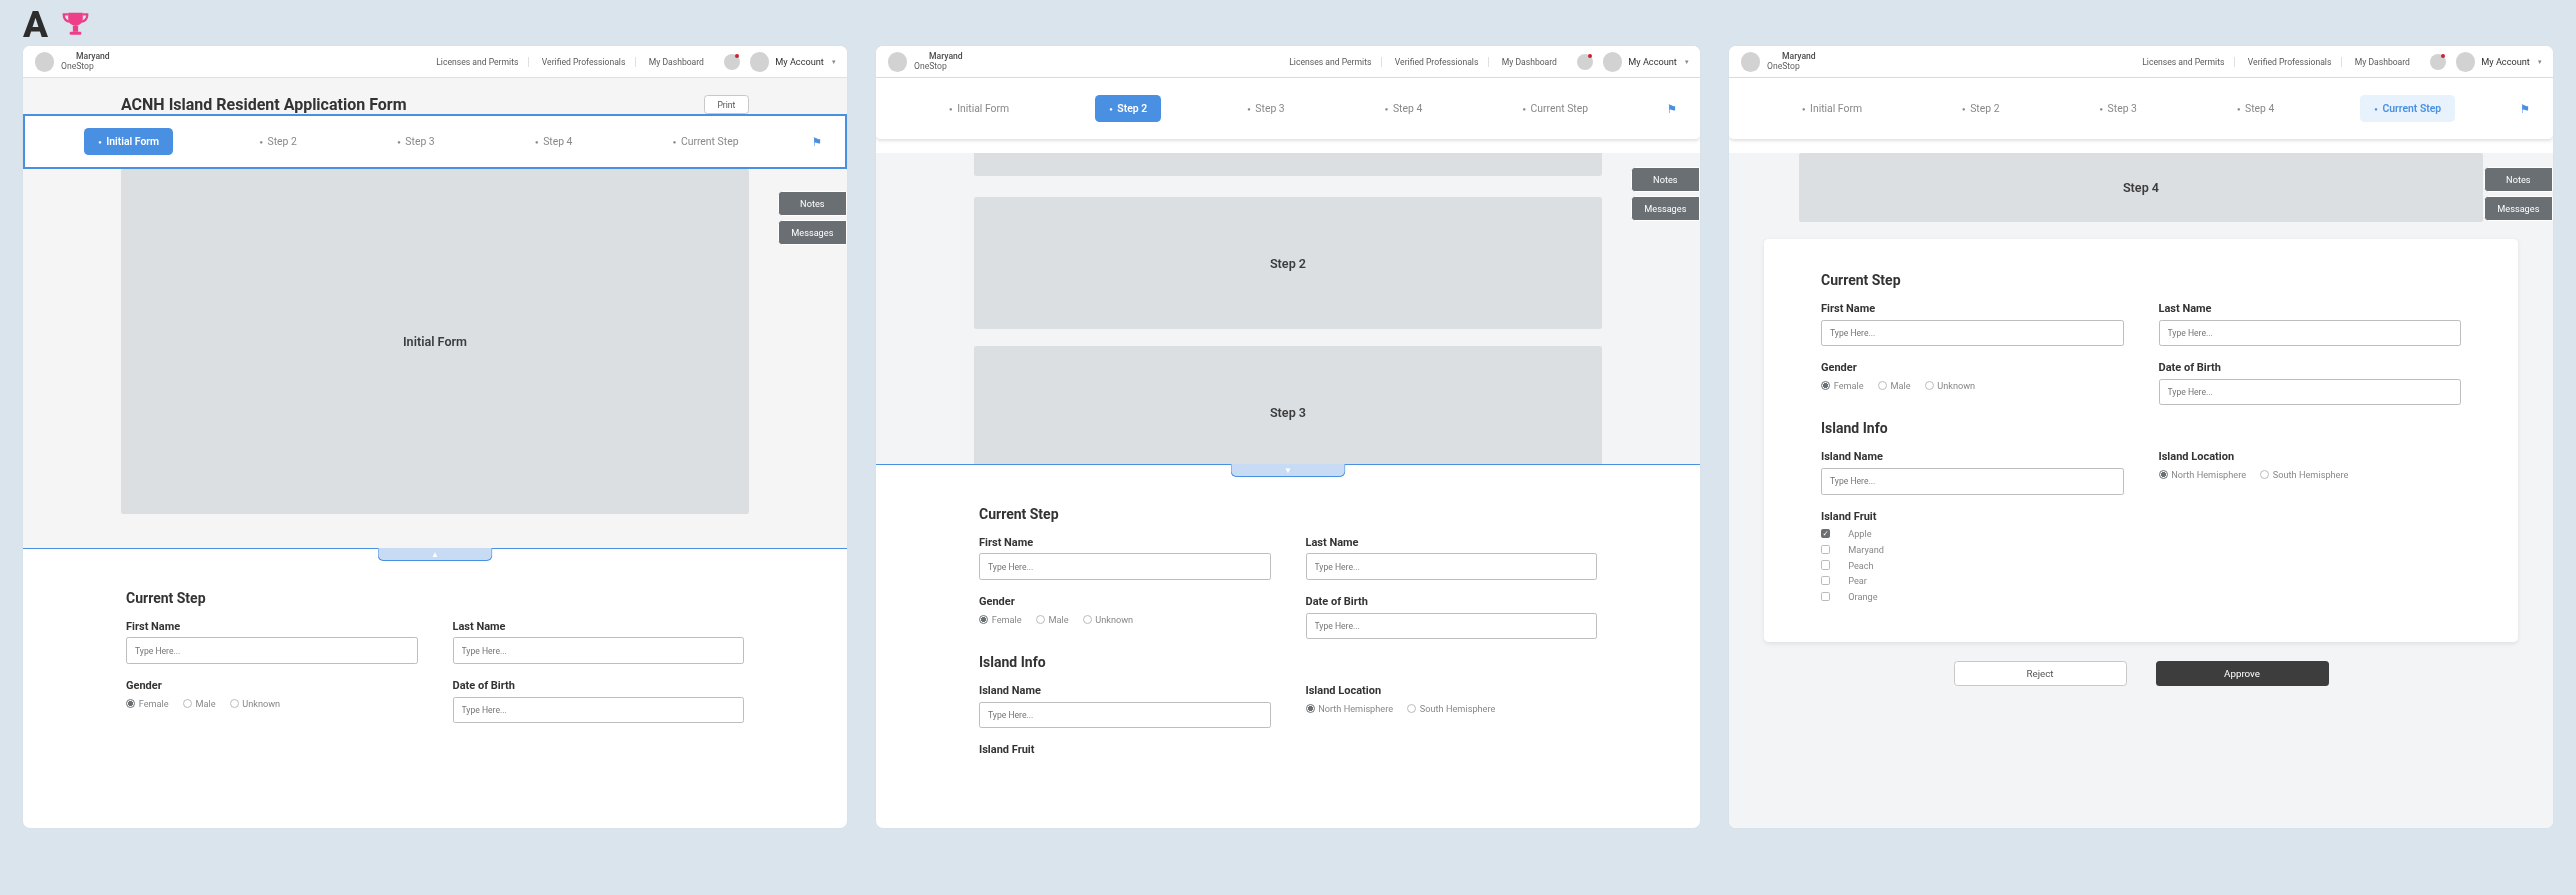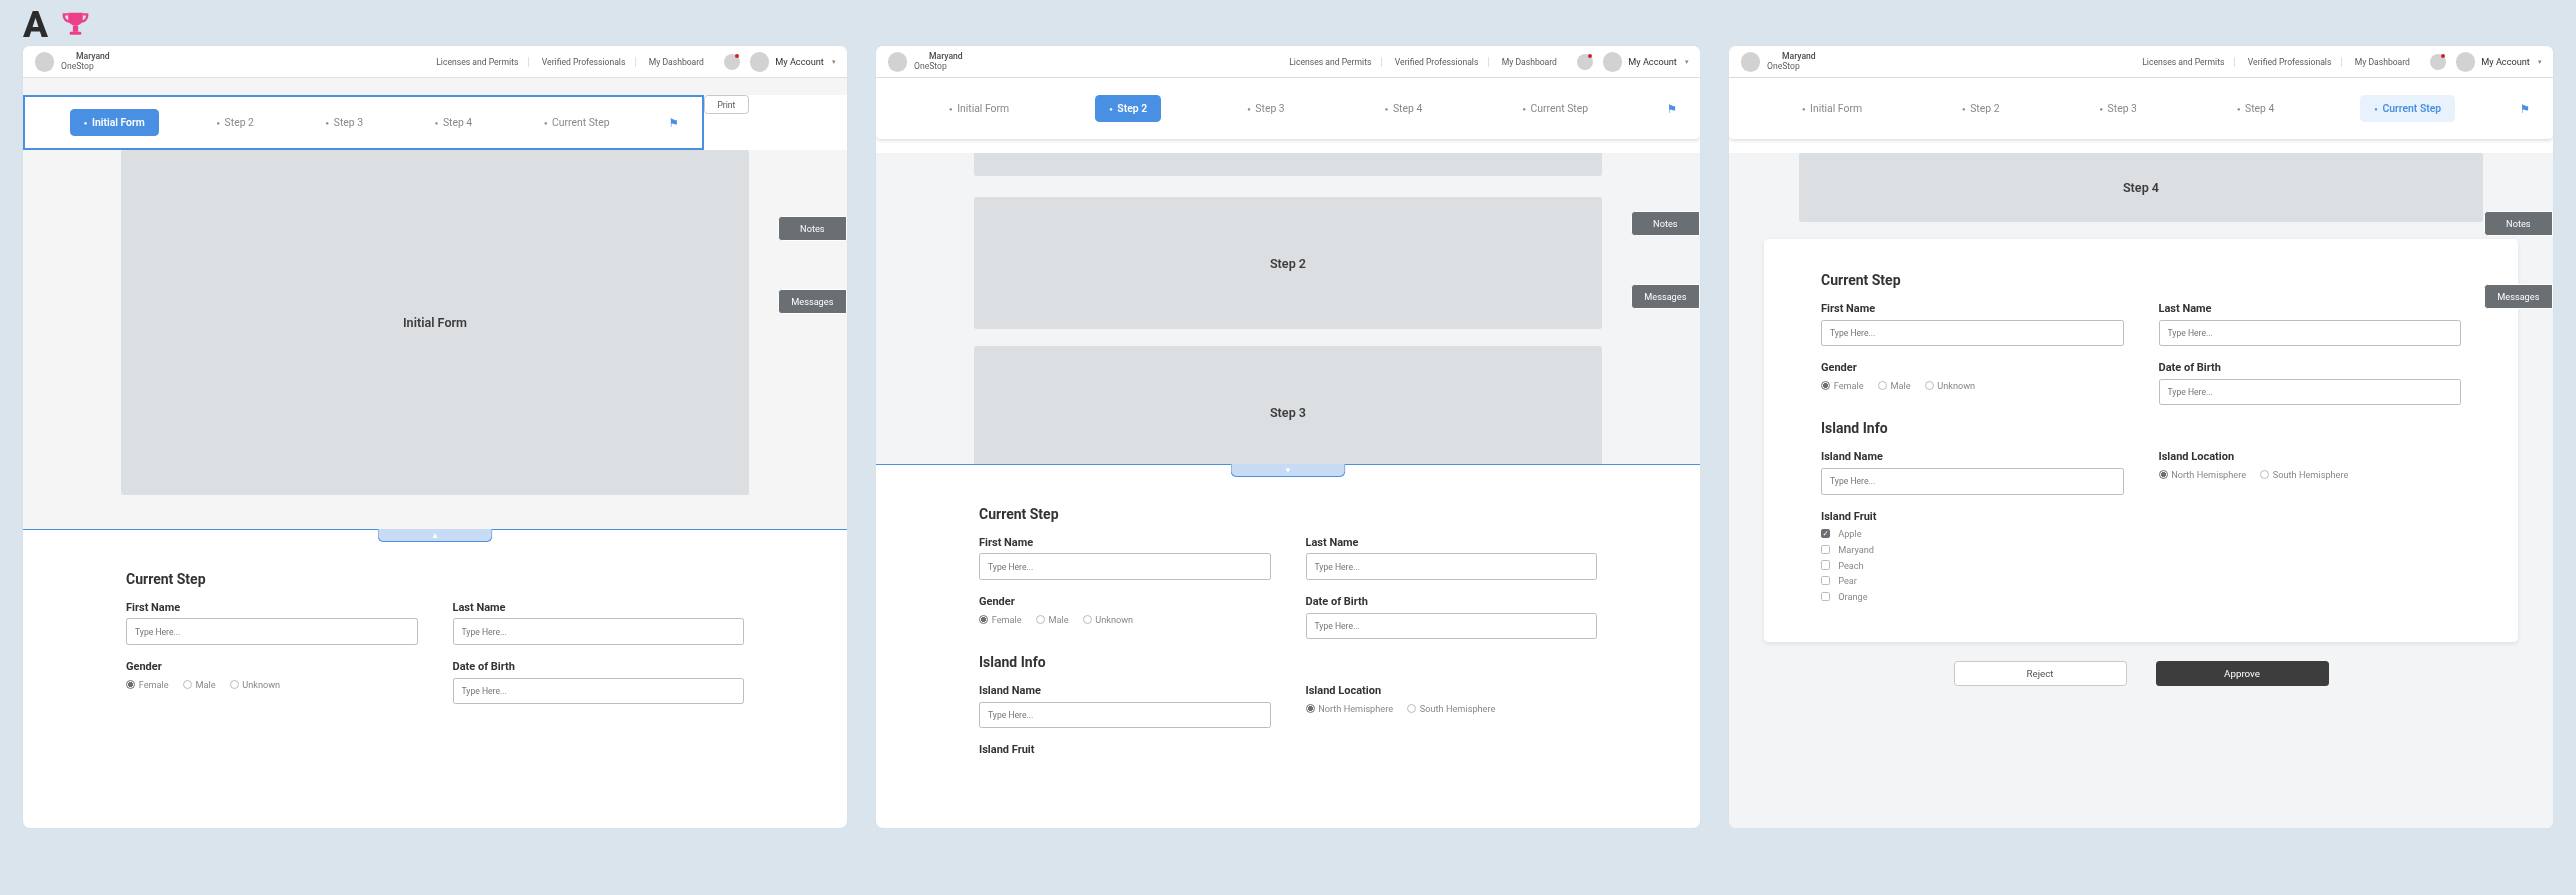--- a/index.html
+++ b/index.html
@@ -59,21 +59,21 @@
   .step.active{background:var(--primary);color:#fff;font-weight:600;}
   .step.own{background:#e8f2fc;color:var(--primary);font-weight:600;}
   .dot{font-size:5.8px;}
   .flag{margin-left:11.5px;color:var(--primary);font-size:11.5px;cursor:pointer;}
   .flag-spaced{margin-left:17px;}
   
   .panel.B .stepbar,.panel.C .stepbar{margin:0 0 14px;border:none;box-shadow:0 1.2px 3.5px rgba(0,0,0,.12);border-radius:0 0 4.6px 4.6px;height:61px;}
 
   
   .sidebtns{position:absolute;right:0;display:flex;flex-direction:column;gap:4.6px;z-index:5;}
-  .sidebtns button{background:var(--btn-dark);border:0.6px solid #fff;color:#fff;font-size:9.2px;padding:5.8px 12.6px;border-radius:3.5px 0 0 3.5px;cursor:pointer;margin-top:44px;}
+  .sidebtns button{background:var(--btn-dark);border:0.6px solid #fff;color:#fff;font-size:9.2px;padding:5.8px 12.6px;border-radius:3.5px 0 0 3.5px;cursor:pointer;}
 
   
   .slab{background:#dbdfe2;height:195px;margin:0 98px 17px;border-radius:2.3px;display:flex;align-items:center;justify-content:center;color:#3c3c3c;font-size:12.6px;font-weight:600;}
   .slab.short{height:103px;}
   .slab.tall{height:345px;}
   .slab-label{}
 
   
   .splitter{height:12.6px;background:#fff;border-top:1.2px solid var(--primary);position:relative;}
   .split-handle{position:absolute;left:50%;top:-1.1px;transform:translateX(-50%);width:115px;height:12.6px;background:var(--primary-light);border:1.2px solid var(--primary);border-top:none;border-radius:0 0 5.8px 5.8px;display:flex;align-items:center;justify-content:center;color:#fff;font-size:8px;cursor:row-resize;}
@@ -83,21 +83,21 @@
   .sect-title{font-size:14px;font-weight:700;margin:8px 0 14px;color:#333;}
   .row2{display:flex;gap:35px;margin-bottom:15px;}
   .field{flex:1;}
   .flabel{font-size:11px;font-weight:700;margin-bottom:4.6px;color:#333;}
   .tin{width:100%;height:26.5px;border:0.6px solid #bdbdbd;border-radius:2.3px;padding:0 8px;font-size:8.6px;color:#888;}
   .radios{display:flex;gap:14px;margin-top:5.8px;font-size:9.2px;color:#888;}
   .rad{display:flex;align-items:center;gap:3.5px;}
   .r-circ{width:9.2px;height:9.2px;border:1.2px solid #bbb;border-radius:50%;display:inline-block;}
   .r-circ.on{border-color:#6a6f73;background:radial-gradient(circle,#6a6f73 46%,transparent 48%);}
   .checks{display:flex;flex-direction:column;gap:4.6px;margin-top:5.8px;font-size:9.2px;color:#888;}
-  .chk{display:flex;align-items:center;gap:8px;}
+  .chk{display:flex;align-items:center;gap:18px;}
   .c-box{width:9.2px;height:9.2px;border:1.2px solid #bbb;border-radius:1.7px;display:inline-block;}
   .c-box.on{background:#6a6f73;border-color:#6a6f73;position:relative;}
   .c-box.on::after{content:"✓";position:absolute;left:0.6px;top:-1.7px;font-size:7.5px;color:#fff;}
 
   .footer-actions{display:flex;gap:29px;justify-content:center;margin:19.5px 0 5.8px;}
   .big-btn{width:173px;height:25px;border-radius:3.5px;font-size:9.8px;cursor:pointer;display:flex;align-items:center;justify-content:center;}
   .big-btn.reject{border:0.6px solid #c8c8c8;background:#fff;color:#555;}
   .big-btn.approve{border:none;background:var(--dark-approve);color:#fff;}
 
   
@@ -151,20 +151,21 @@
           <div class="bell"></div>
           <div class="account">
             <div class="av2"></div>
             <span>My Account</span>
             <span class="chev">▾</span>
           </div>
         </div>
 
         <div class="header-area">
           <button class="print-btn">Print</button>
+          <div class="form-title">ACNH Island Resident Application Form</div>
         </div>
 
         <div class="stepbar">
           <div class="stepbar-inner">
             <div class="step active">
                 <span class="dot">●</span>
                 <span>Initial Form</span>
               </div>
             <div class="step">
                 <span class="dot">●</span>

